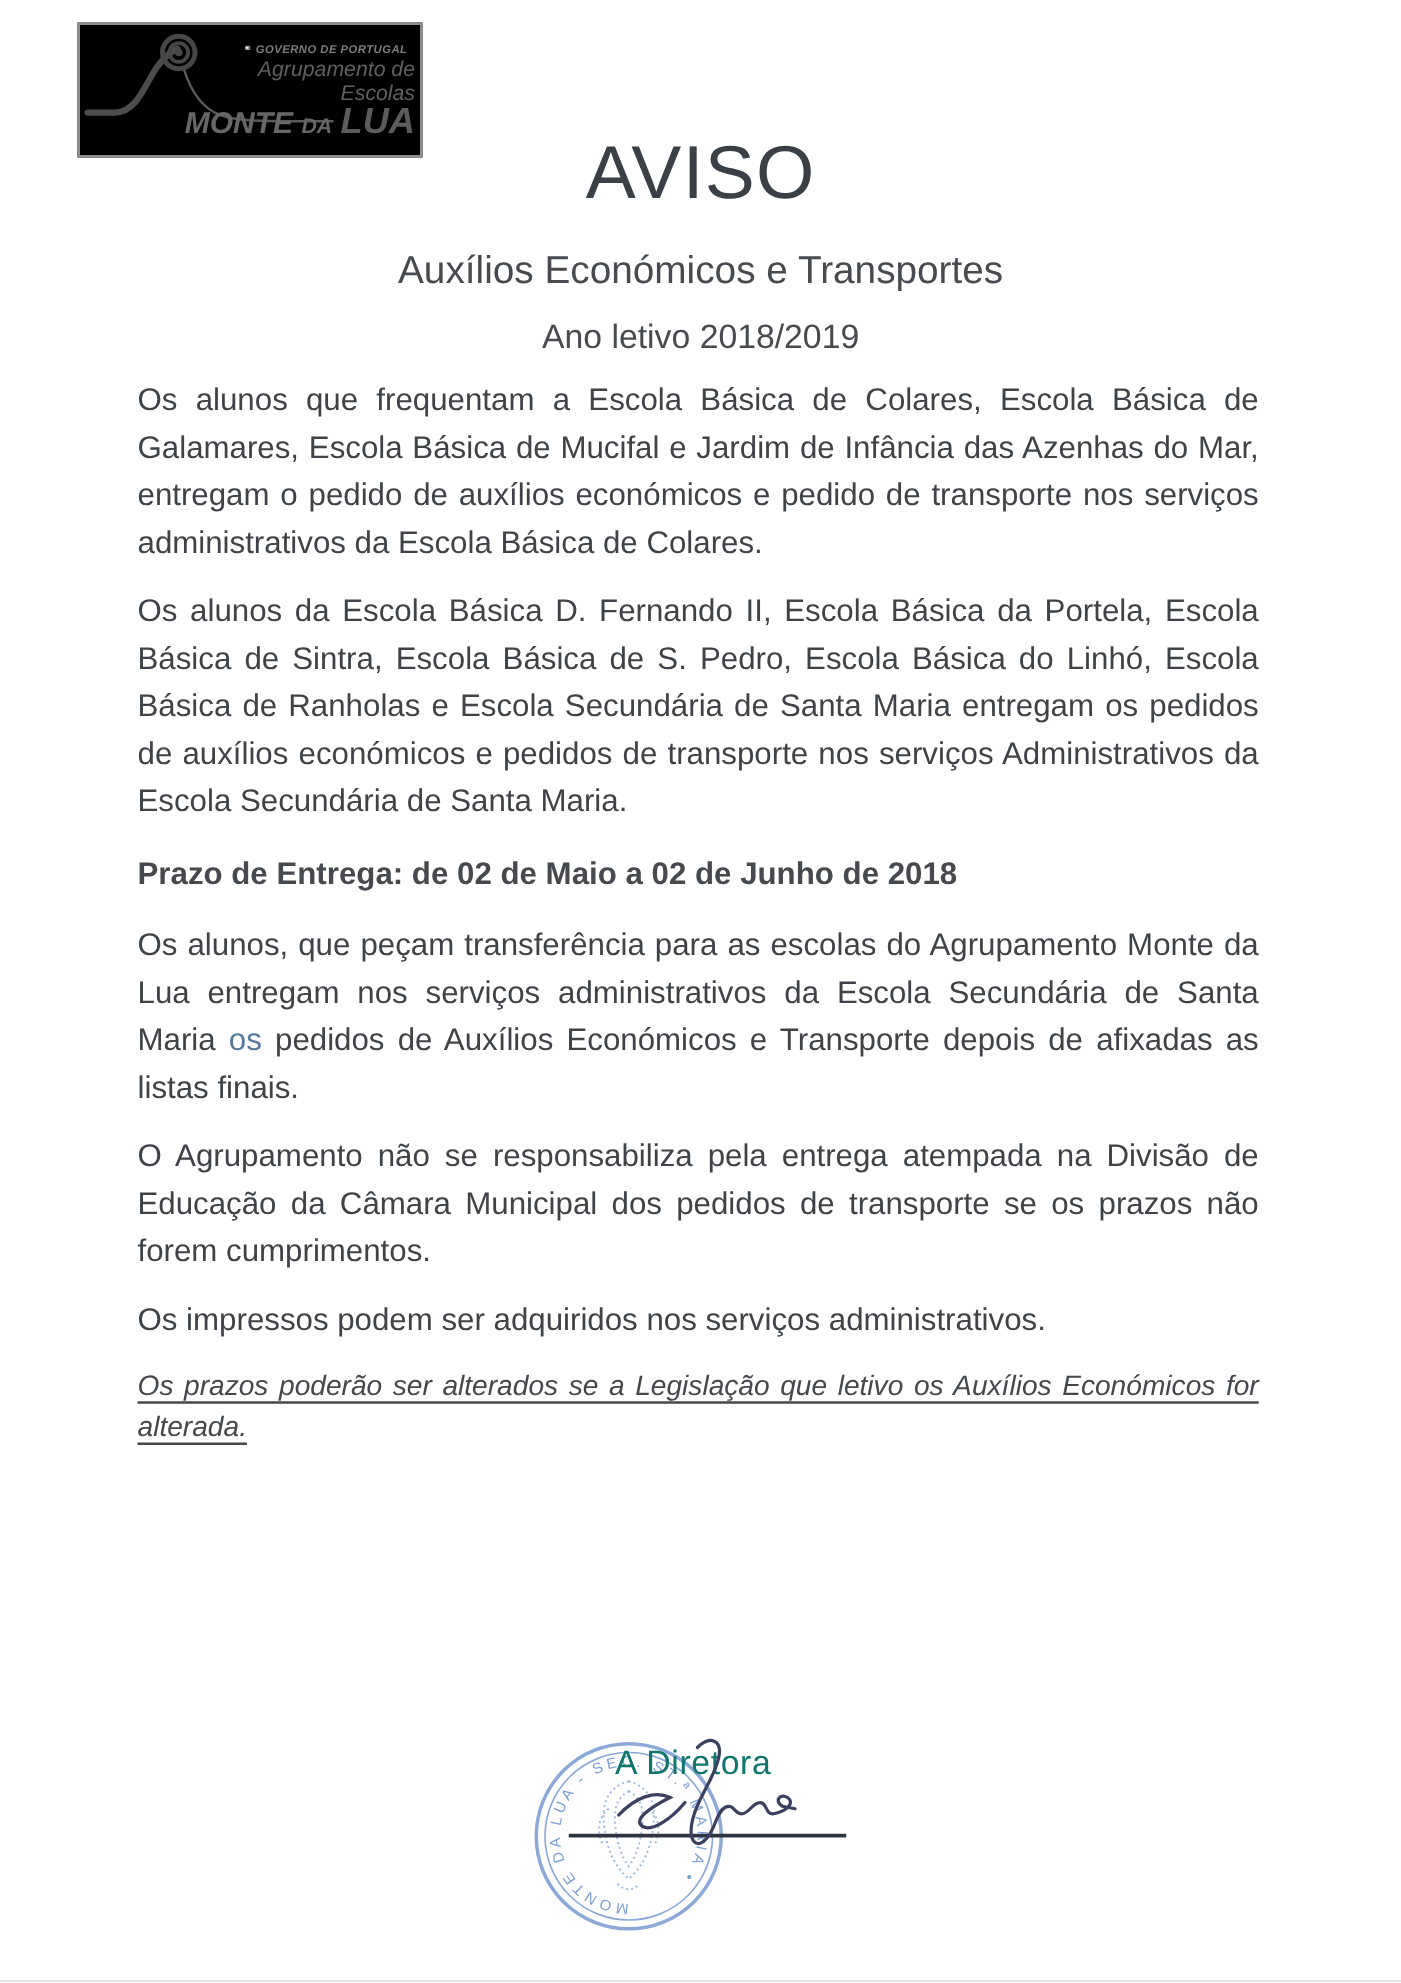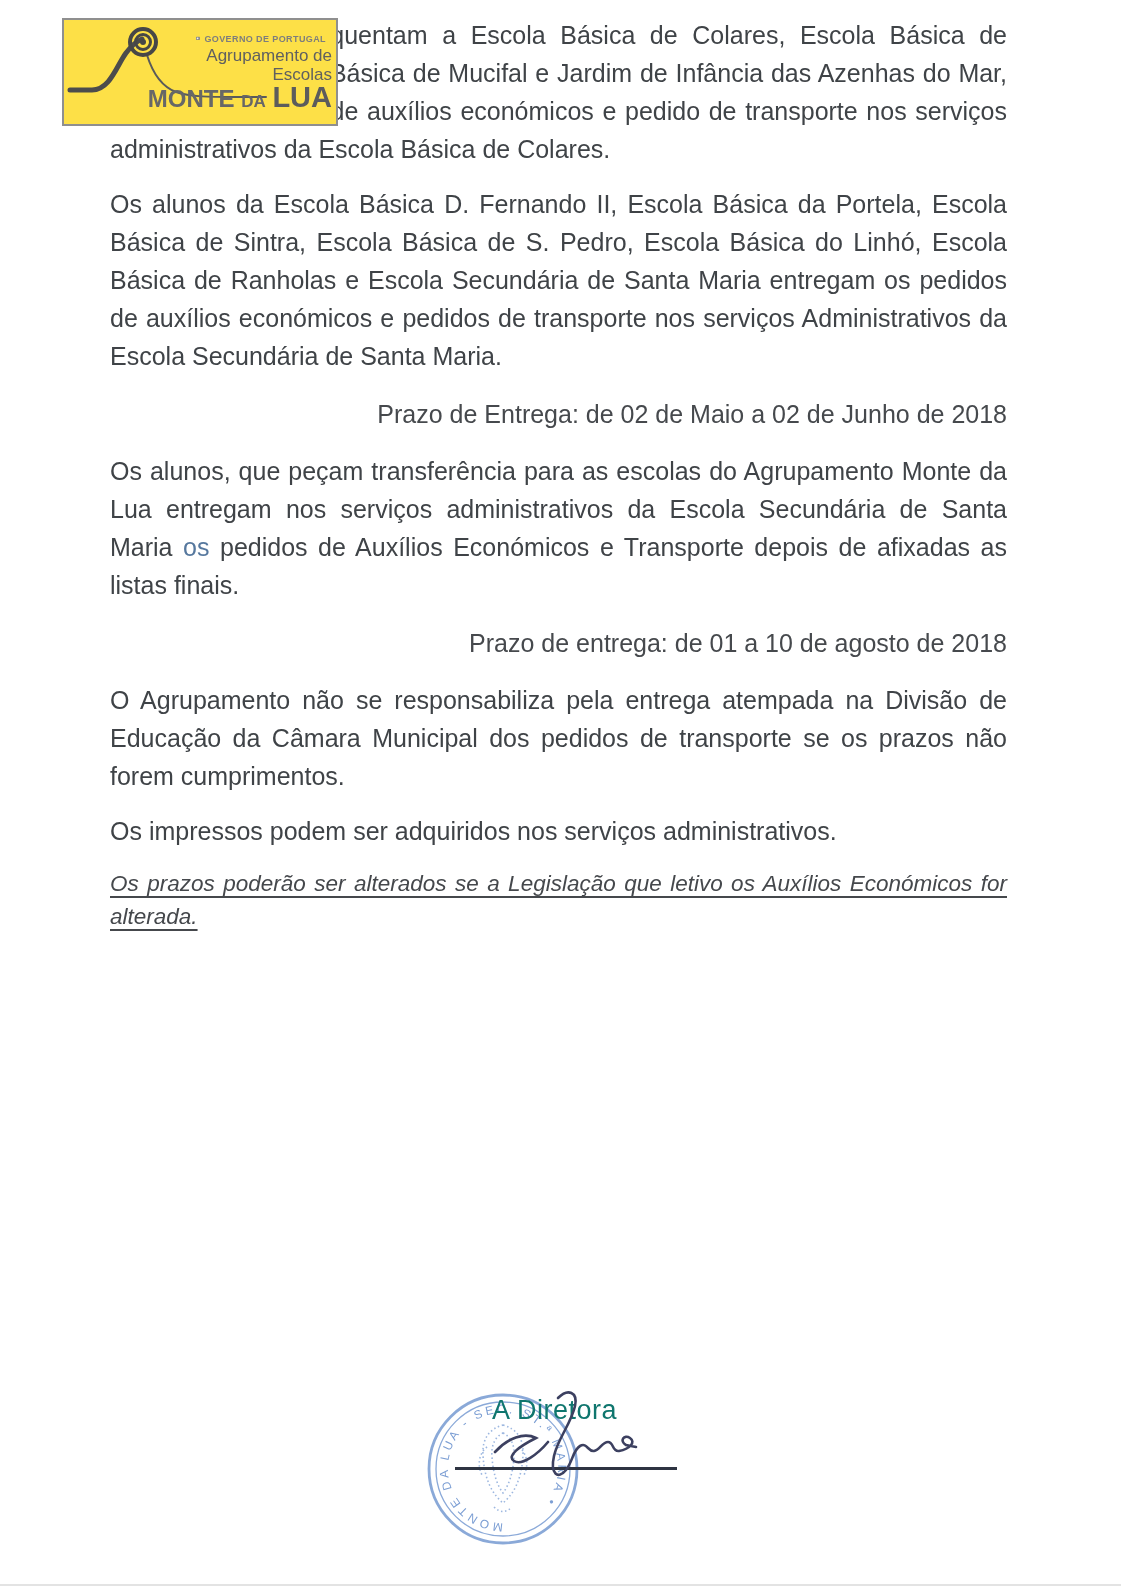--- a/index.html
+++ b/index.html
@@ -9,21 +9,22 @@
     background:#ffffff;
     font-family:"Liberation Sans", sans-serif;
     color:#3f4347;
     overflow:hidden;
   }
   
   .logo-box{
     position:absolute;left:62px;top:18px;
     width:272px;height:104px;
     border:2px solid #8f8f8f;
-    background:#fde047;
+    background:#000000;
+    font-style:italic;
   }
   .logo-art{position:absolute;left:0;top:0;}
   .gov-line{
     position:absolute;left:132px;top:13px;width:130px;
     display:flex;align-items:center;gap:4px;
     font-size:9px;font-weight:bold;letter-spacing:.4px;color:#7d7d7d;
     white-space:nowrap;
   }
   .org-lines{position:absolute;left:82px;top:26px;width:186px;text-align:right;color:#636363;}
   .org-1{font-size:17px;line-height:19px;color:#606060;}
@@ -36,21 +37,21 @@
   .subtitle{margin-top:28px;font-size:31px;color:#474b4f;}
   .school-year{margin-top:20px;font-size:27px;color:#474b4f;}
   
   .content{
     width:897px;margin:16px 0 0 110px;
     font-size:25px;line-height:38px;
     text-align:justify;
   }
   .content p{margin:0 0 17px 0;}
   .deadline{
-    text-align:right;font-weight:normal;color:#46494d;
+    text-align:left;font-weight:bold;color:#46494d;
     margin:20px 0 19px 0 !important;
   }
   .hl-os{color:#56789e;}
   .notice-bold{
     font-weight:bold;color:#3c3f44;
     text-decoration:underline;
     text-decoration-thickness:3px;
     text-underline-offset:7px;
     margin-top:24px !important;
   }
@@ -96,27 +97,31 @@
         <circle cx="4" cy="5" r="2.2" fill="#ffffff" opacity="0.85"></circle>
       </svg>
       <span>GOVERNO DE PORTUGAL</span>
     </div>
     <div class="org-lines">
       <div class="org-1">Agrupamento de Escolas</div>
       <div class="org-2"><span>MONTE</span> <span class="da">DA</span> <span class="lua">LUA</span></div>
     </div>
   </div>
 
+  <div class="header">
+    <div class="title">AVISO</div>
+    <div class="subtitle">Auxílios Económicos e Transportes</div>
+    <div class="school-year">Ano letivo 2018/2019</div>
+  </div>
 
   <div class="content">
     <p>Os alunos que frequentam a Escola Básica de Colares, Escola Básica de Galamares, Escola Básica de Mucifal e Jardim de Infância das Azenhas do Mar, entregam o pedido de auxílios económicos e pedido de transporte nos serviços administrativos da Escola Básica de Colares.</p>
     <p>Os alunos da Escola Básica D. Fernando II, Escola Básica da Portela, Escola Básica de Sintra, Escola Básica de S. Pedro, Escola Básica do Linhó, Escola Básica de Ranholas e Escola Secundária de Santa Maria entregam os pedidos de auxílios económicos e pedidos de transporte nos serviços Administrativos da Escola Secundária de Santa Maria.</p>
     <p class="deadline">Prazo de Entrega: de 02 de Maio a 02 de Junho de 2018</p>
     <p><span>Os alunos, que peçam transferência para as escolas do Agrupamento Monte da Lua entregam nos serviços administrativos da Escola Secundária de Santa Maria </span><span class="hl-os">os</span><span> pedidos de Auxílios Económicos e Transporte depois de afixadas as listas finais.</span></p>
-    <p class="deadline">Prazo de entrega: de 01 a 10 de agosto de 2018</p>
     <p>O Agrupamento não se responsabiliza pela entrega atempada na Divisão de Educação da Câmara Municipal dos pedidos de transporte se os prazos não forem cumprimentos.</p>
     <p>Os impressos podem ser adquiridos nos serviços administrativos.</p>
     <p class="notice-italic">Os prazos poderão ser alterados se a Legislação que letivo os Auxílios Económicos for alterada.</p>
   </div>
 
   <div class="sig-area">
     <svg class="stamp" width="158" height="160" viewBox="0 0 158 160">
       <defs>
         <path id="stampTextCircle" d="M 79 134 A 55 55 0 1 1 79.01 134"></path>
       </defs>

